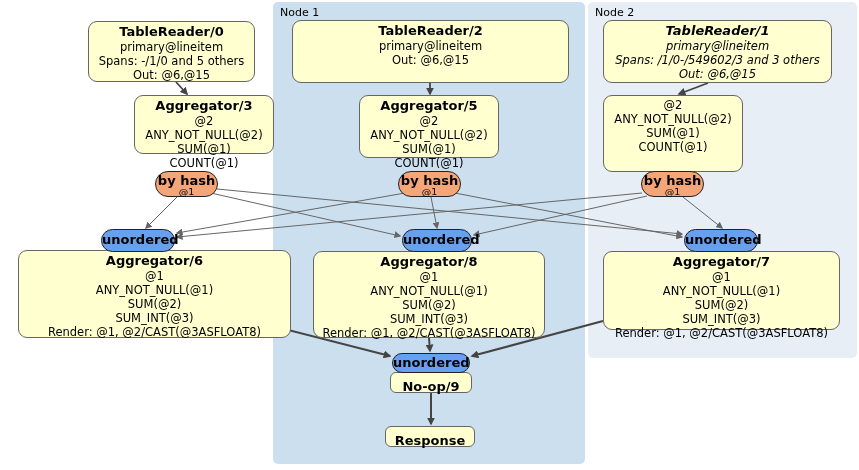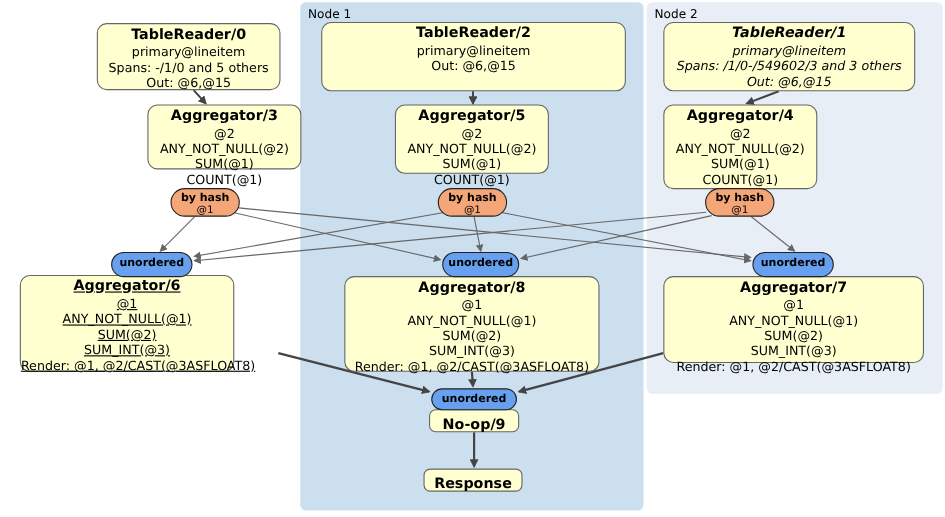--- a/index.html
+++ b/index.html
@@ -10,21 +10,21 @@
   .region-label{position:absolute;top:4px;left:7px;font-size:11px;color:#000;white-space:nowrap;}
 
   .box{position:absolute;background:#ffffd0;border:1px solid #666;border-radius:9px;
        text-align:center;box-sizing:border-box;z-index:2;padding-top:2px;}
   .box-title{font-weight:bold;font-size:13px;line-height:16px;white-space:nowrap;}
   .box-line{font-size:11.5px;line-height:14px;white-space:nowrap;}
 
   .oval{position:absolute;border:1px solid #222;text-align:center;box-sizing:border-box;z-index:3;}
   .oval.hash{background:#f4a678;border-radius:14px;}
   .oval.unord{background:#68a0f0;border-radius:12px;}
-  .oval .main{font-weight:bold;font-size:10px;line-height:13px;margin-top:2px;white-space:nowrap;text-align:center;}
+  .oval .main{font-weight:bold;font-size:13px;line-height:13px;margin-top:2px;white-space:nowrap;text-align:center;}
   .oval .sub{font-size:9.5px;line-height:10px;white-space:nowrap;}
   .oval.unord .main{line-height:20px;margin-top:0;}
   .oval.final .main{line-height:17px;margin-top:0;}
 
   .smallbox{padding-top:4px;}
   .smallbox .box-title{line-height:19px;}
 
   svg.edges{position:absolute;left:0;top:0;z-index:1;}
 </style>
 </head>
@@ -94,21 +94,20 @@
     <div class="box-line">COUNT(@1)</div>
   </div>
   <div class="box" style="left:359px;top:95px;width:140px;height:63px;">
     <div class="box-title">Aggregator/5</div>
     <div class="box-line">@2</div>
     <div class="box-line">ANY_NOT_NULL(@2)</div>
     <div class="box-line">SUM(@1)</div>
     <div class="box-line">COUNT(@1)</div>
   </div>
   <div class="box" style="left:603px;top:95px;width:140px;height:77px;">
-    <div class="box-title">Aggregator/4</div>
     <div class="box-line">@2</div>
     <div class="box-line">ANY_NOT_NULL(@2)</div>
     <div class="box-line">SUM(@1)</div>
     <div class="box-line">COUNT(@1)</div>
   </div>
 
   <div class="oval hash" style="left:155px;top:171px;width:63px;height:26px;">
     <div class="main">by hash</div>
     <div class="sub">@1</div>
   </div>
@@ -124,21 +123,21 @@
   <div class="oval unord" style="left:101px;top:229px;width:74px;height:23px;">
     <div class="main">unordered</div>
   </div>
   <div class="oval unord" style="left:402px;top:229px;width:70px;height:23px;">
     <div class="main">unordered</div>
   </div>
   <div class="oval unord" style="left:684px;top:229px;width:74px;height:23px;">
     <div class="main">unordered</div>
   </div>
 
-  <div class="box" style="left:18px;top:250px;width:195px;height:88px;text-decoration:underline;">
+  <div class="box" style="left:18px;top:250px;width:273px;height:88px;">
     <div class="box-title">Aggregator/6</div>
     <div class="box-line">@1</div>
     <div class="box-line">ANY_NOT_NULL(@1)</div>
     <div class="box-line">SUM(@2)</div>
     <div class="box-line">SUM_INT(@3)</div>
     <div class="box-line">Render: @1, @2/CAST(@3ASFLOAT8)</div>
   </div>
   <div class="box" style="left:313px;top:251px;width:232px;height:87px;">
     <div class="box-title">Aggregator/8</div>
     <div class="box-line">@1</div>

